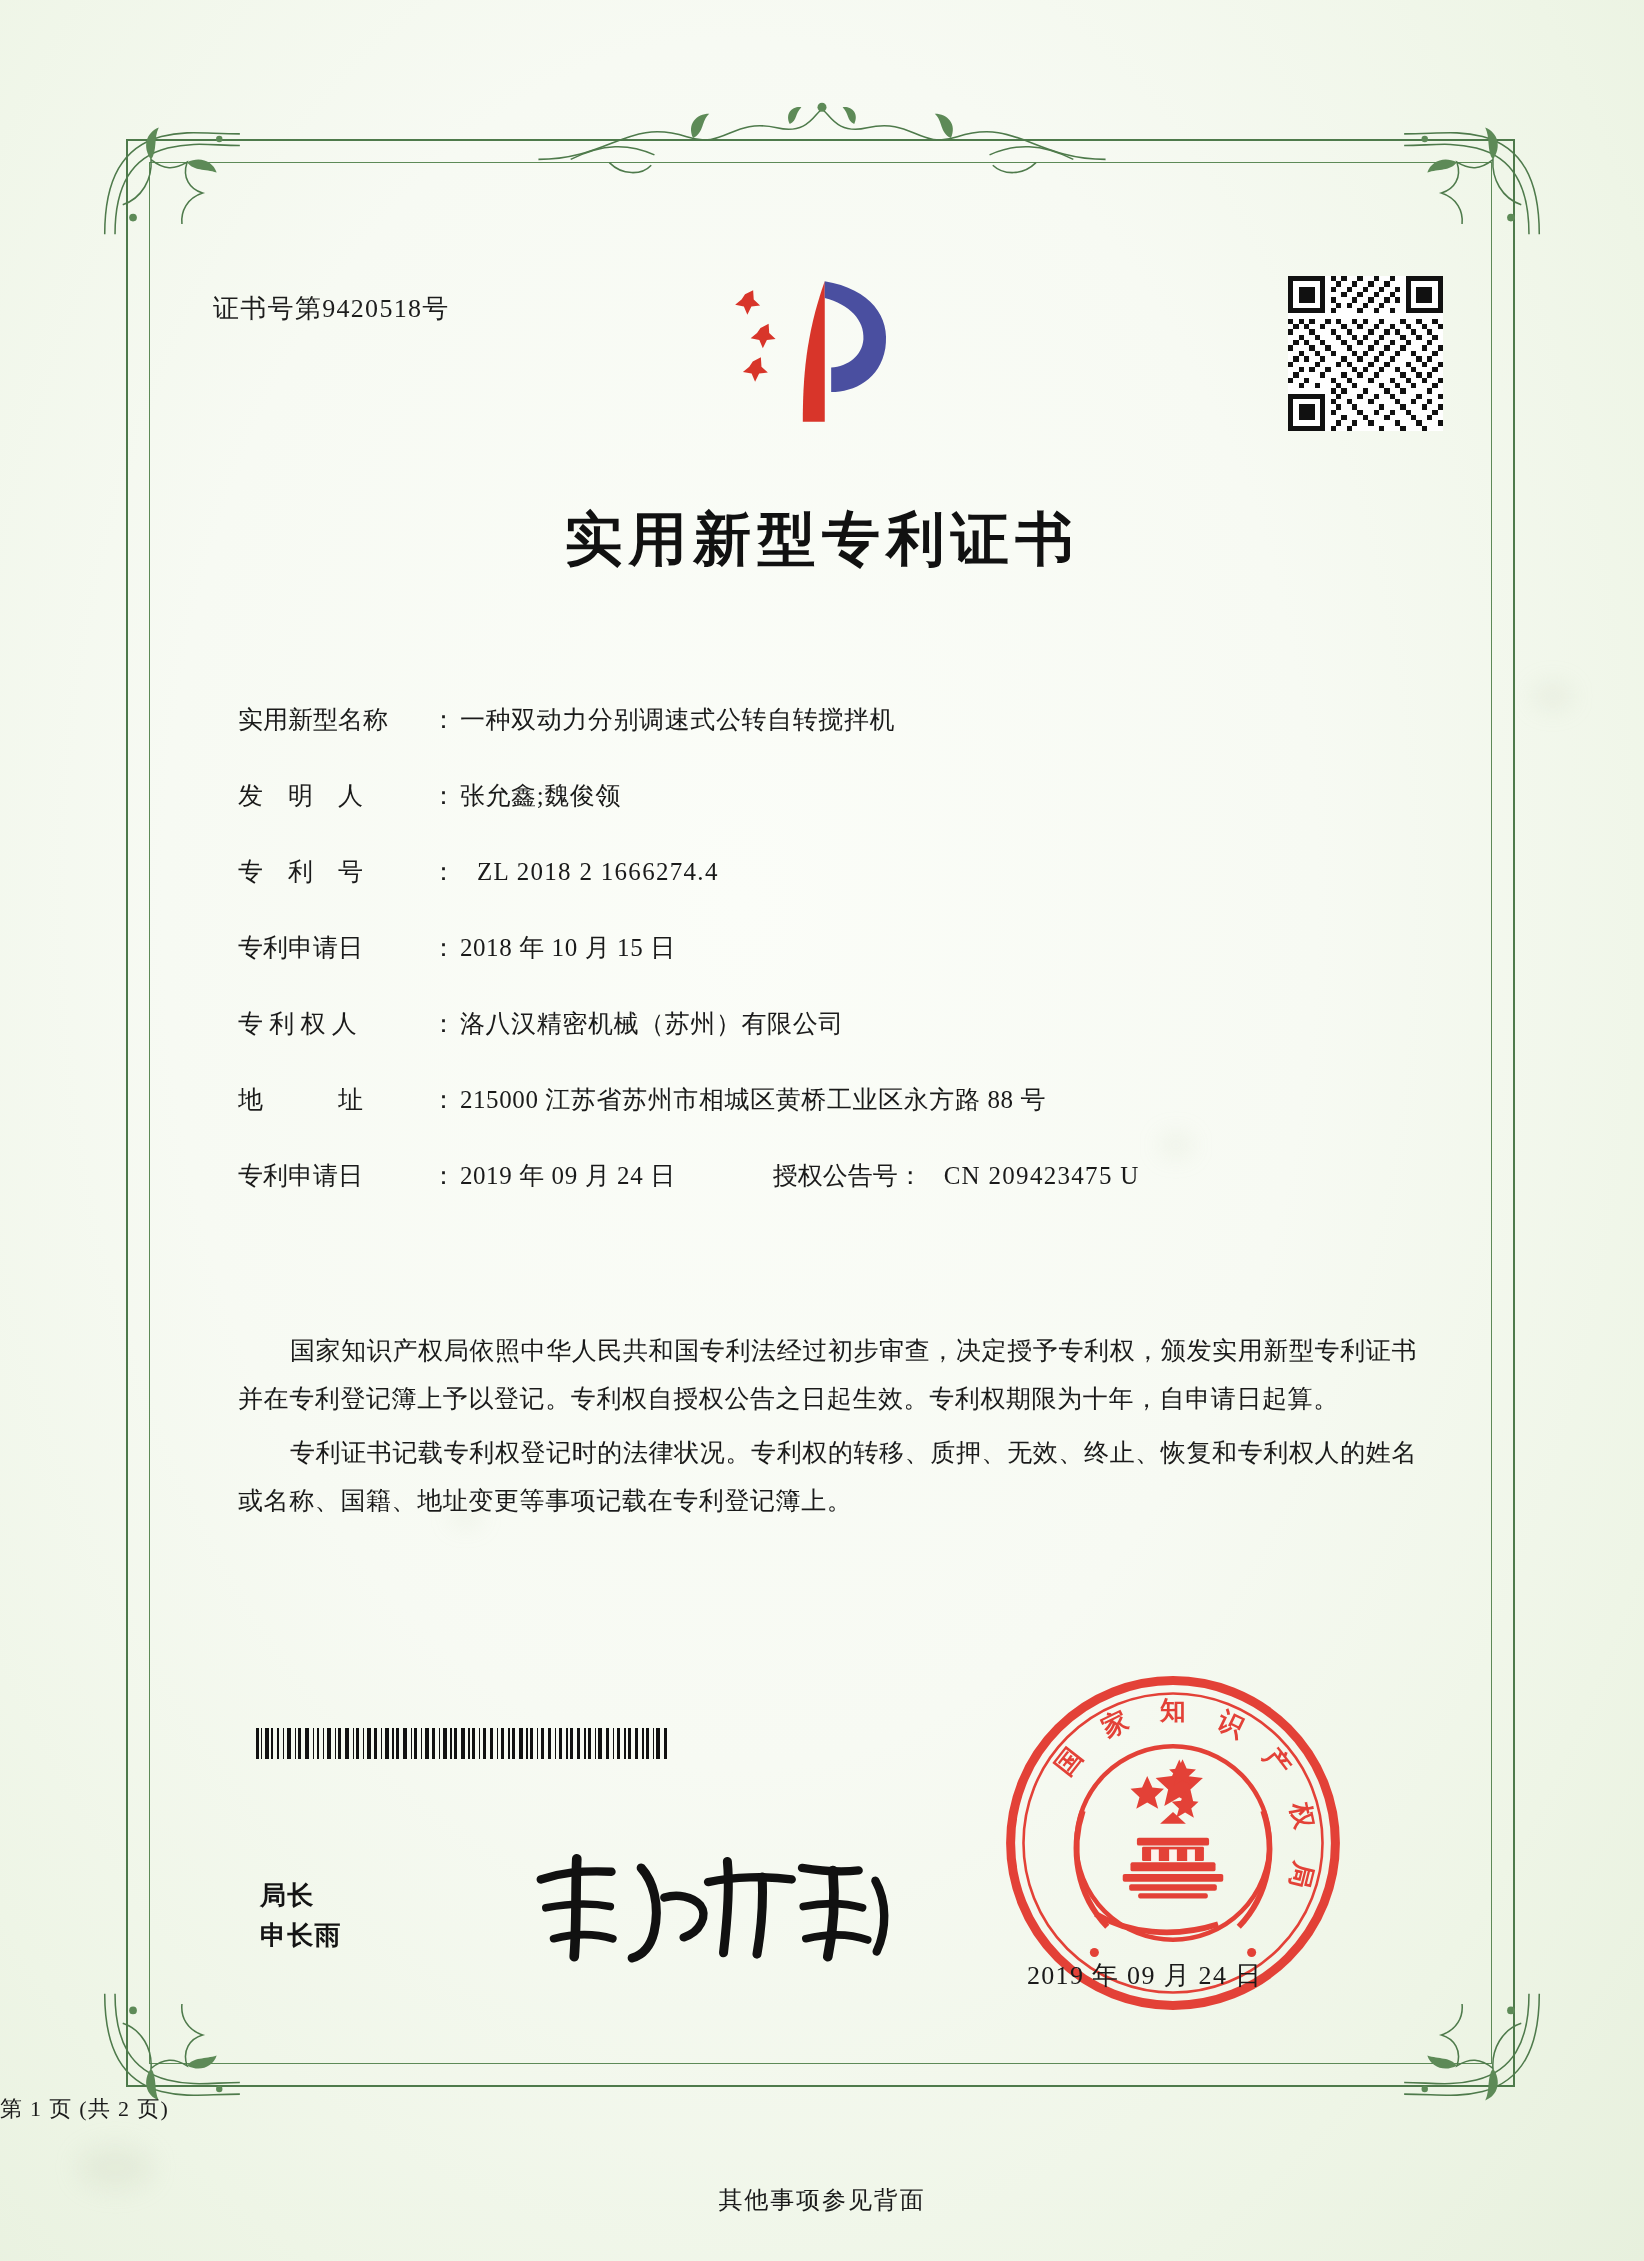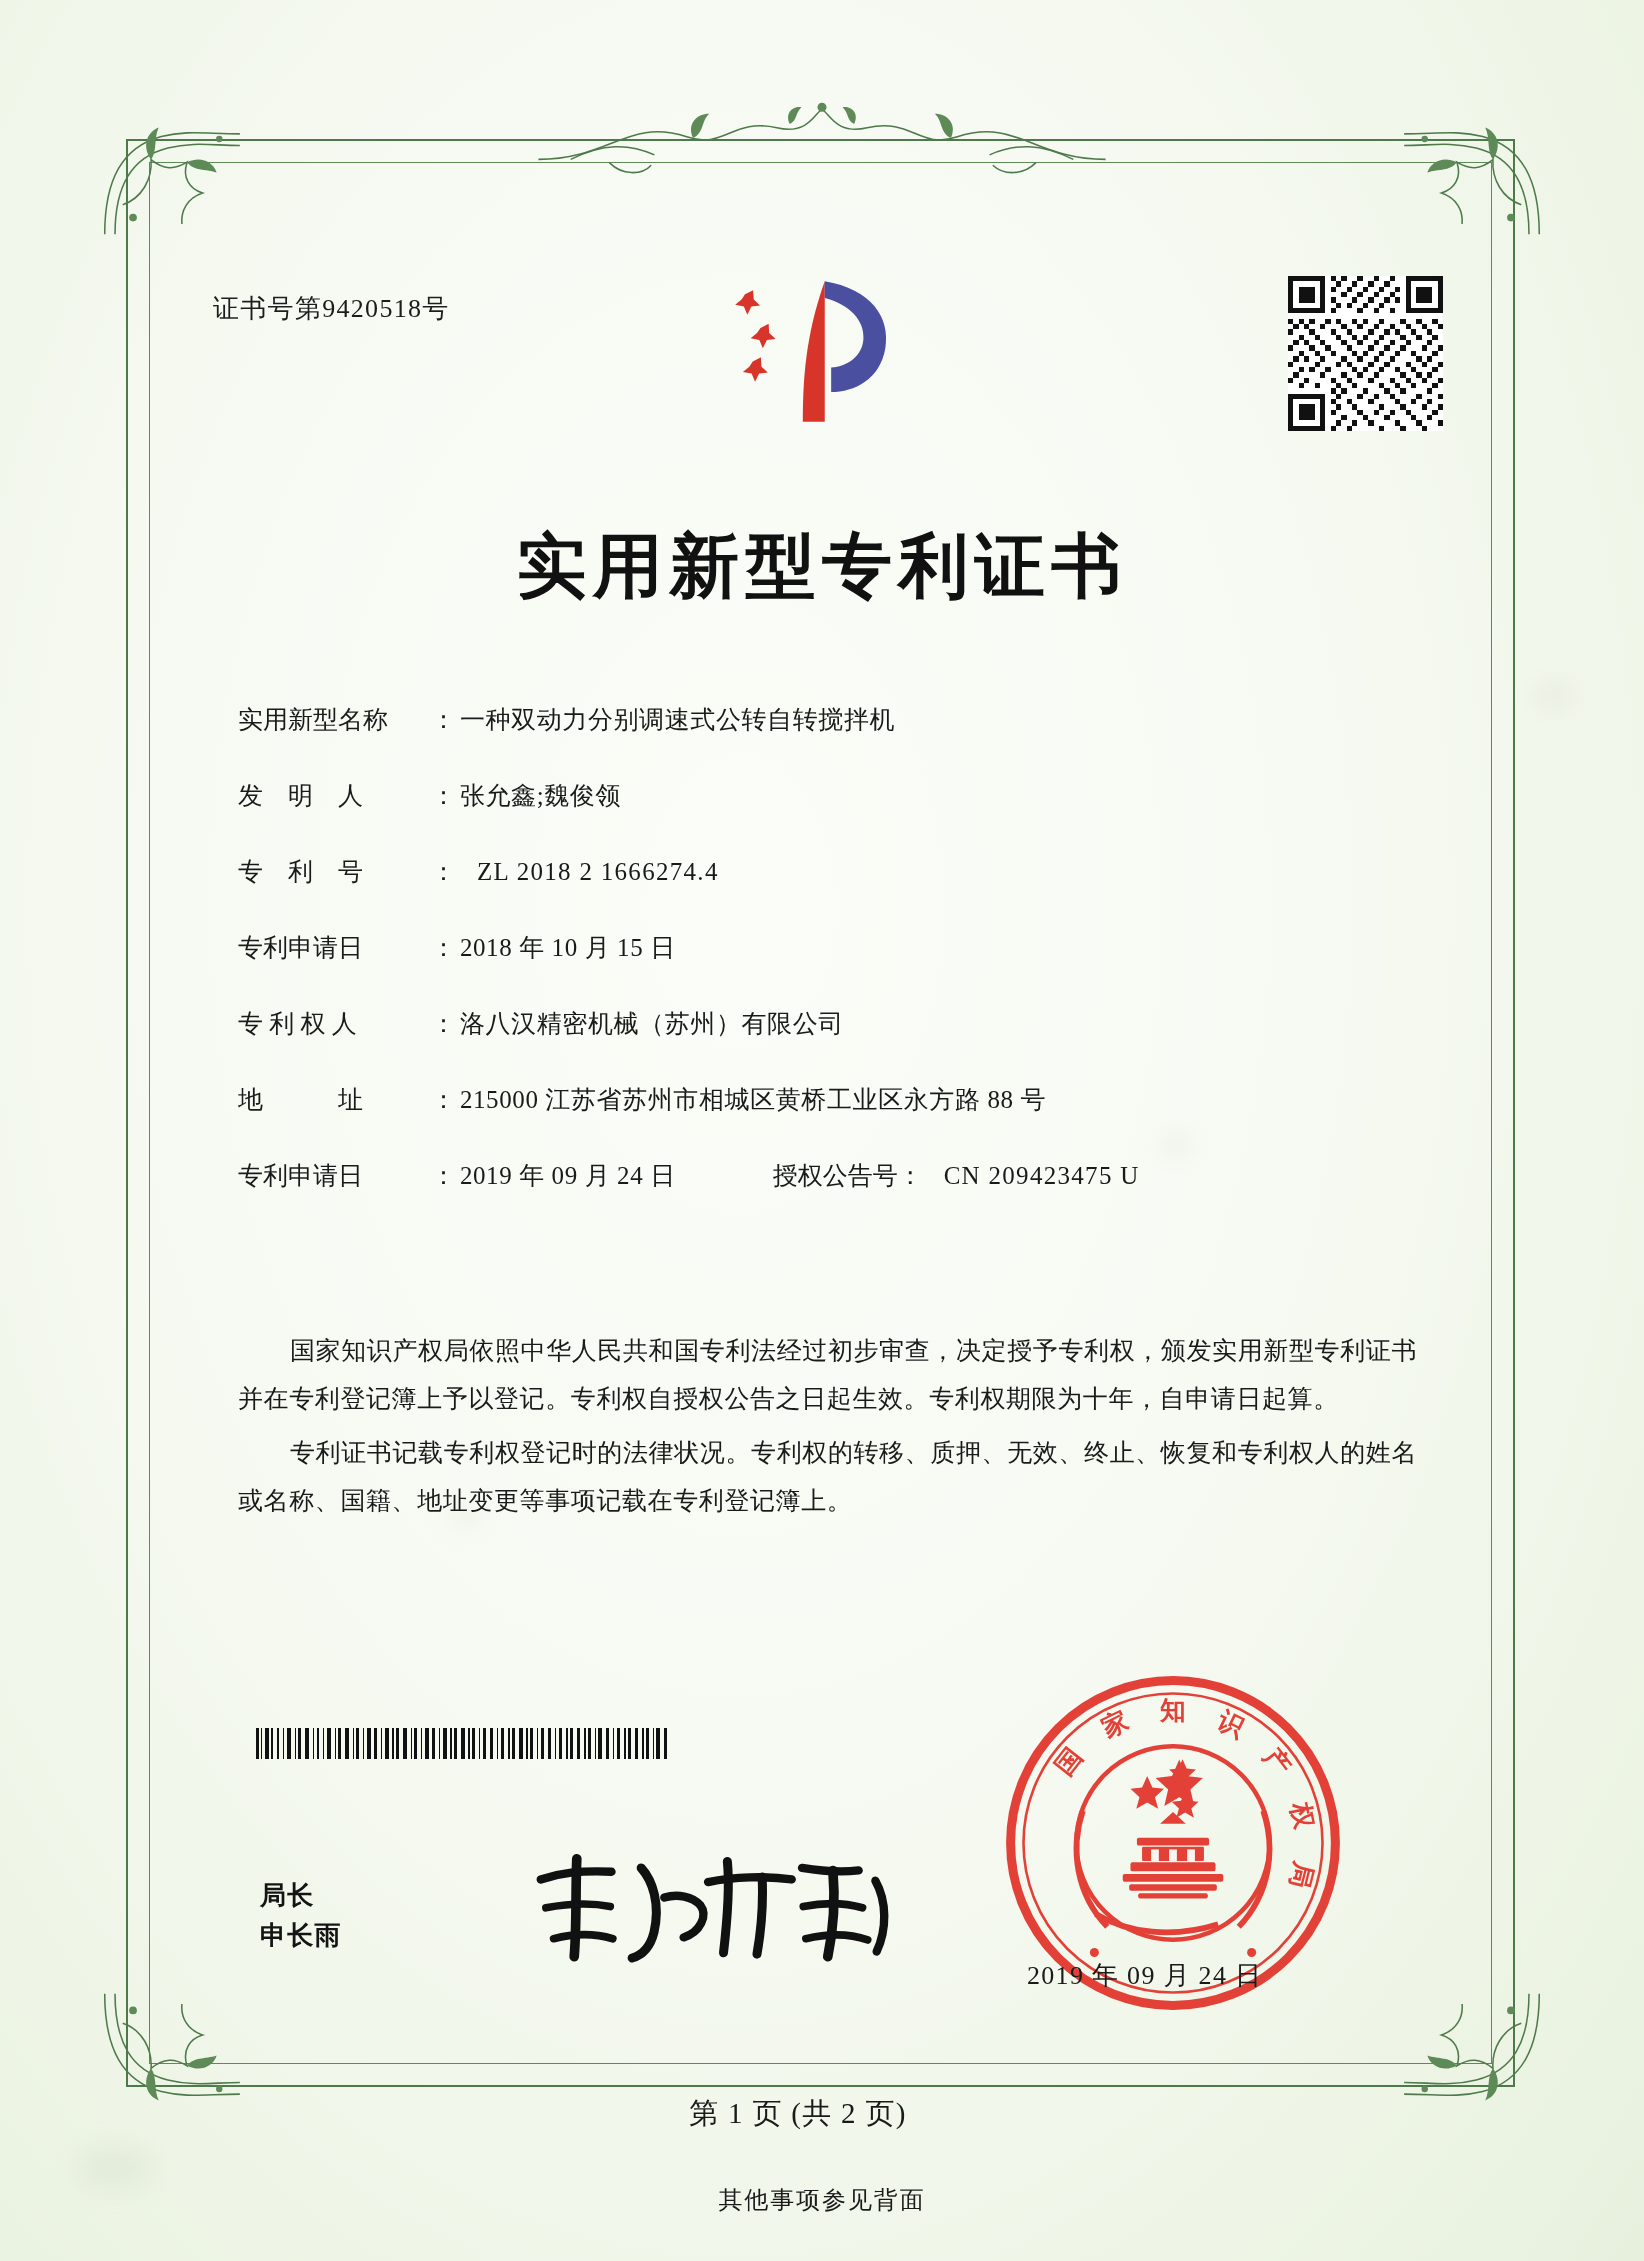--- a/index.html
+++ b/index.html
@@ -91,27 +91,27 @@
     position: absolute;
     left: 1288px;
     top: 276px;
     width: 155px;
     height: 155px;
   }
   .qr svg { width:100%; height:100%; display:block; }
 
   .title {
     position: absolute;
-    top: 520px;
+    top: 501px;
     left: 0;
     width: 1644px;
     text-align: center;
     font-family: "DejaVu Serif", "Liberation Serif", serif;
     font-weight: bold;
-    font-size: 70px;
+    font-size: 58px;
     letter-spacing: 6.4px;
     color: #111111;
   }
 
   
   .fields {
     position: absolute;
     left: 238px;
     top: 703px;
     width: 1192px;
@@ -206,22 +206,22 @@
     letter-spacing: 1.3px;
     white-space: nowrap;
   }
 
   
   .page-num {
     position: absolute;
     top: 2094px;
     left: 0;
     width: 1596px;
-    text-align: center;
-    font-size: 29px;
+    text-align: left;
+    font-size: 22px;
     color: #1a1a1a;
     letter-spacing: 1.3px;
   }
   .back-note {
     position: absolute;
     top: 2184px;
     left: 0;
     width: 1644px;
     text-align: center;
     font-size: 24px;

